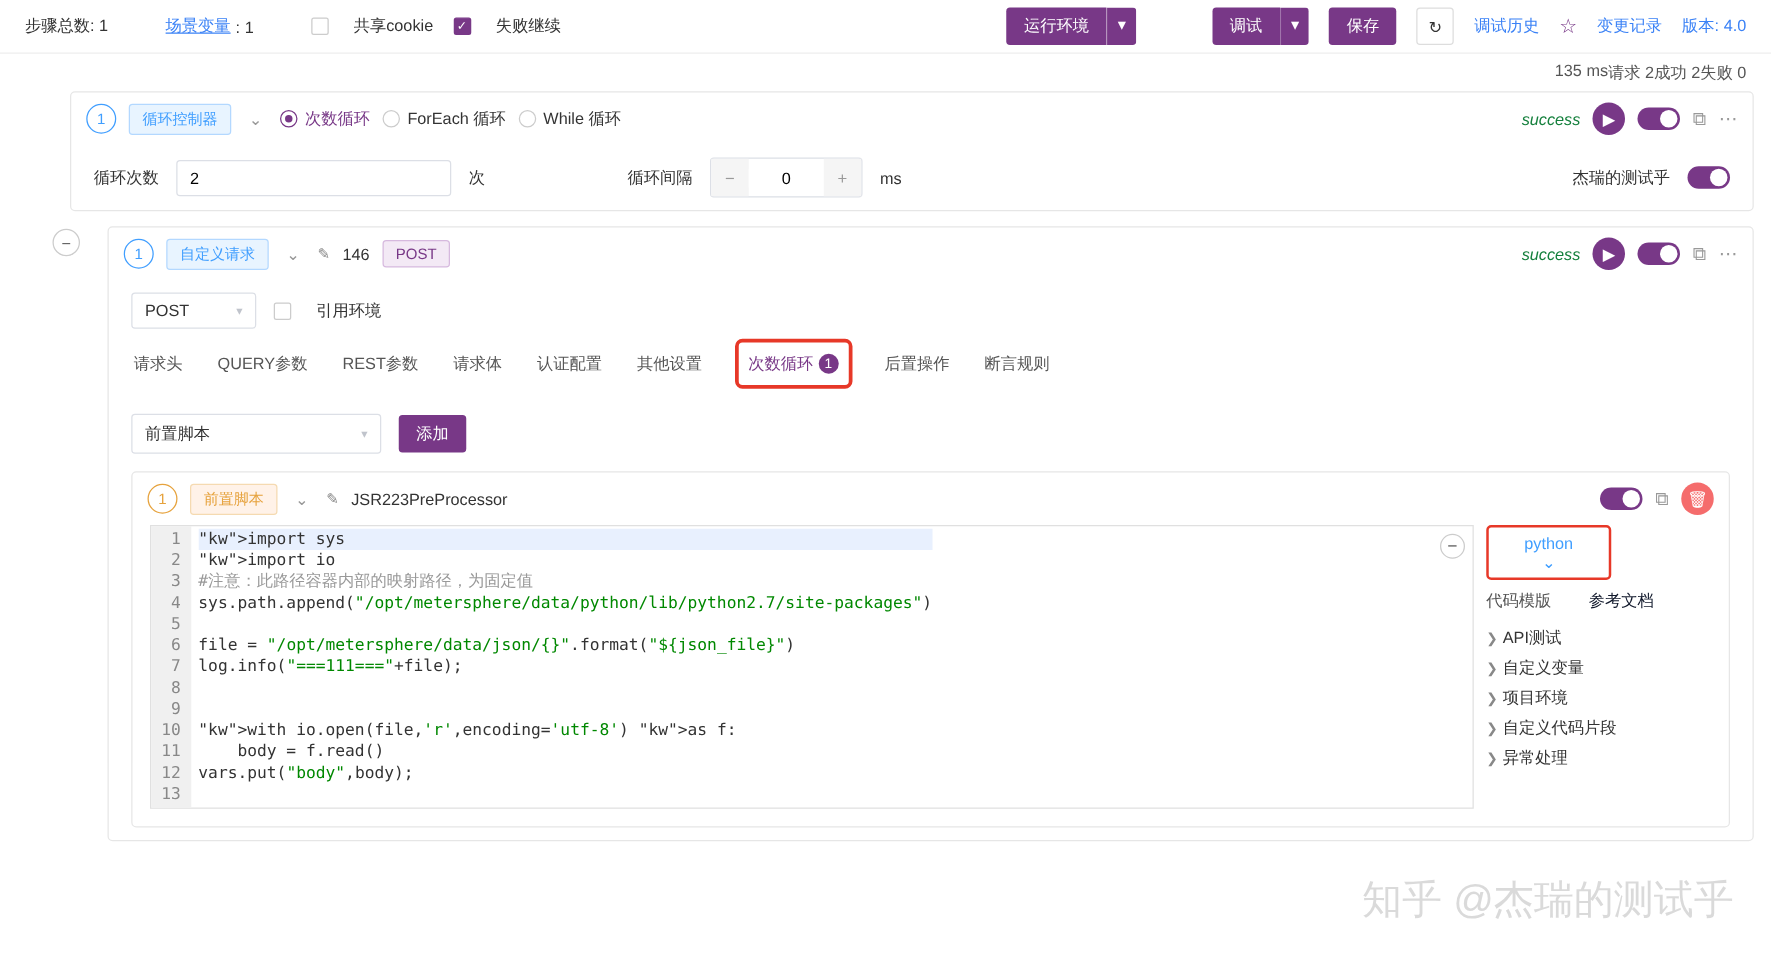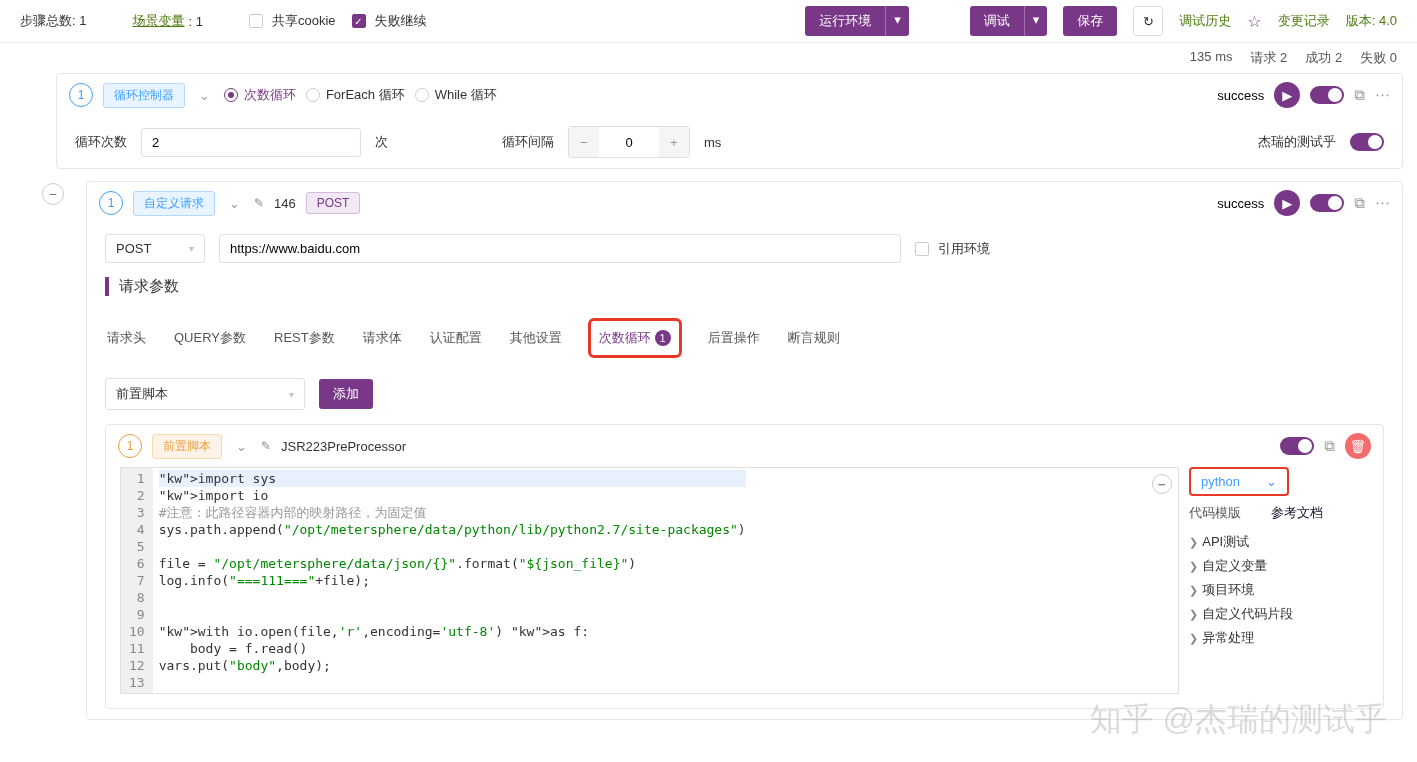--- a/index.html
+++ b/index.html
@@ -1,44 +1,44 @@
 <!DOCTYPE html>
 <html><head>
 <meta charset="utf-8">
 <style>
 * { box-sizing: border-box; margin: 0; padding: 0; }
 body { font-family: -apple-system, "PingFang SC", "Microsoft YaHei", sans-serif; font-size: 13px; color: #333; background: #fff; width: 1417px; }
 .toolbar { display: flex; align-items: center; padding: 6px 20px; border-bottom: 1px solid #eee; gap: 16px; }
-.checkbox { display: inline-flex; align-items: center; gap: 9px; text-align: center; }
+.checkbox { display: inline-flex; align-items: center; gap: 20px; text-align: center; }
 .checkbox .box { width: 14px; height: 14px; border: 1px solid #ccc; border-radius: 2px; display: inline-flex; align-items: center; justify-content: center; }
 .checkbox .box.checked { background: #783887; border-color: #783887; color: #fff; font-size: 10px; }
 .btn { padding: 6px 14px; border-radius: 3px; cursor: pointer; font-size: 13px; border: none; display: inline-flex; align-items: center; gap: 4px; }
 .btn-primary { background: #783887; color: #fff; }
 .btn-split { display: inline-flex; padding-left: 45px; }
 .btn-split .btn { border-radius: 3px 0 0 3px; }
 .btn-split .caret { background: #783887; color: #fff; padding: 6px 8px; border-radius: 0 3px 3px 0; border-left: 1px solid rgba(255,255,255,0.3); }
 .icon-btn { width: 30px; height: 30px; border: 1px solid #ddd; border-radius: 3px; display: inline-flex; align-items: center; justify-content: center; cursor: pointer; background: #fff; }
-.link { color: #4d7c0f; cursor: pointer; }
+.link { color: #3b82f6; cursor: pointer; }
 .star-icon { color: #783887; font-size: 16px; }
-.stats-bar { display: flex; justify-content: flex-end; padding: 6px 20px; gap: 18px; color: #555; font-size: 13px; }
+.stats-bar { display: flex; justify-content: flex-end; padding: 6px 20px; color: #555; font-size: 13px; }
 .main { padding: 0 14px 14px 14px; }
 .card { border: 1px solid #e6e6e6; border-radius: 4px; margin-bottom: 12px; background: #fff; }
 .card-header { display: flex; align-items: center; padding: 8px 12px; gap: 10px; }
 .step-num { width: 24px; height: 24px; border: 1px solid #409eff; color: #409eff; border-radius: 50%; display: inline-flex; align-items: center; justify-content: center; font-size: 12px; }
 .tag { padding: 3px 10px; border-radius: 3px; font-size: 12px; }
 .tag-blue { background: #e8f4ff; color: #409eff; border: 1px solid #b3d8ff; }
 .tag-purple { background: #f3e9f5; color: #783887; border: 1px solid #d6b9de; }
 .tag-orange { background: #fff2e8; color: #e6a23c; border: 1px solid #f5dab1; }
 .chevron { color: #999; cursor: pointer; padding: 0 4px; }
 .radio { display: inline-flex; align-items: center; gap: 6px; }
 .radio .dot { width: 14px; height: 14px; border: 1px solid #ccc; border-radius: 50%; display: inline-flex; align-items: center; justify-content: center; }
 .radio .dot.active { border-color: #783887; }
 .radio .dot.active::after { content: ''; width: 6px; height: 6px; background: #783887; border-radius: 50%; }
 .radio.active span { color: #783887; }
-.success-text { color: #000000; }
+.success-text { color: #15803d; font-style: italic; }
 .play-btn { width: 26px; height: 26px; background: #783887; border-radius: 50%; display: inline-flex; align-items: center; justify-content: center; color: #fff; cursor: pointer; }
 .toggle { width: 34px; height: 18px; background: #783887; border-radius: 10px; position: relative; cursor: pointer; }
 .toggle::after { content: ''; position: absolute; width: 14px; height: 14px; background: #fff; border-radius: 50%; top: 2px; right: 2px; }
 .copy-icon, .more-icon { color: #999; cursor: pointer; font-size: 15px; }
 .card-body { padding: 10px 18px; }
 .form-row { display: flex; align-items: center; gap: 14px; }
 .input { border: 1px solid #dcdfe6; border-radius: 3px; padding: 6px 10px; font-size: 13px; }
 .input.w200 { width: 220px; }
 .stepper { display: flex; align-items: center; border: 1px solid #dcdfe6; border-radius: 3px; }
 .stepper button { width: 30px; height: 30px; border: none; background: #f5f5f5; color: #999; cursor: pointer; }
@@ -62,21 +62,21 @@
 .editor { flex: 1; border: 1px solid #e0e0e0; display: flex; font-family: Consolas, Monaco, monospace; font-size: 13px; position: relative; }
 .gutter { background: #f0f0f0; color: #888; text-align: right; padding: 2px 8px; user-select: none; }
 .gutter .ln { height: 17px; line-height: 17px; }
 .code { padding: 2px 6px; white-space: pre; }
 .code .line { height: 17px; line-height: 17px; }
 .hl-bg { background: #e8f0fe; }
 .str { color: #008800; }
 .cm { color: #999; }
 .collapse-code { position: absolute; right: 6px; top: 6px; width: 20px; height: 20px; border: 1px solid #ccc; border-radius: 50%; display: flex; align-items: center; justify-content: center; color: #666; cursor: pointer; background: #fff; }
 .side-panel { width: 180px; }
-.lang-select { border: 2px solid #e73828; border-radius: 4px; padding: 5px 10px; display: flex; justify-content: space-between; align-items: center; color: #409eff; margin-bottom: 8px; cursor: pointer; width: 100px; }
+.lang-select { border: 2px solid #e73828; border-radius: 4px; padding: 5px 10px; display: flex; justify-content: space-between; align-items: center; color: #409eff; margin-bottom: 8px; cursor: pointer; width: 100px; flex-direction: column; }
 .side-row { display: flex; gap: 30px; margin-bottom: 8px; }
 .side-row .lbl { color: #555; }
 .side-row .doc { color: #0f172a; }
 .tree-item { display: flex; align-items: center; gap: 4px; padding: 3px 0; cursor: pointer; color: #333; }
 .tree-item .arr { color: #888; font-size: 11px; }
 .spacer { flex: 1; }
 .watermark { position: fixed; bottom: 20px; right: 30px; font-size: 32px; color: rgba(150,150,150,0.35); font-weight: 500; pointer-events: none; }
 .edit-icon { color: #888; font-size: 12px; }
 </style>
 </head>
@@ -179,29 +179,27 @@
       <span class="toggle"></span>
       <span class="copy-icon">⧉</span>
       <span class="more-icon">⋯</span>
     </div>
     <div class="card-body">
       <div class="form-row">
         <div class="select" style="width:100px;">
           <span>POST</span>
               <span class="arrow">▾</span>
         </div>
-        <input class="input" style="flex: 1 1 0%;" value="https://www.baidu.com">
         <label class="checkbox">
           <span class="box"></span>
               <span>引用环境</span>
         </label>
         <div style="width:380px;"></div>
       </div>
 
-      <div class="section-title">请求参数</div>
 
       <div class="tabs">
         <span class="tab">请求头</span>
         <span class="tab">QUERY参数</span>
         <span class="tab">REST参数</span>
         <span class="tab">请求体</span>
         <span class="tab">认证配置</span>
         <span class="tab">其他设置</span>
         <span class="highlight-box">
           <span class="tab active">

